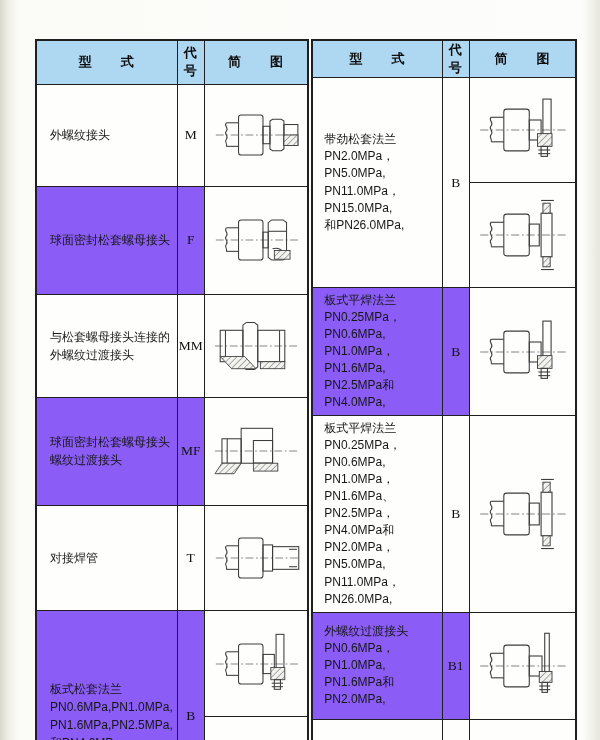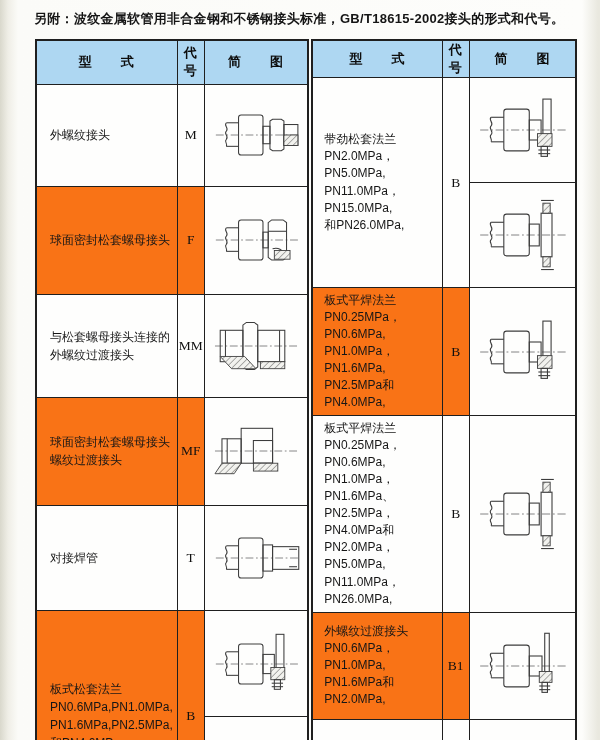--- a/index.html
+++ b/index.html
@@ -16,21 +16,21 @@
   }
   .tables{position:absolute;left:35px;top:39px;display:flex;gap:2px;}
   table{border-collapse:collapse;table-layout:fixed;}
   table,td,th{border:1px solid #1f1f1f;}
   table{border-width:2px;}
   th{
     background:#aed7f2;font-size:13px;font-weight:bold;color:#0d0d0d;
     height:27px;text-align:center;padding:0;letter-spacing:1px;
   }
   td{padding:0;vertical-align:middle;background:#fefefd;}
-  td.hl{background:#f97316;}
+  td.hl{background:#8b5cf6;}
   .type-cell{
     font-size:12px;line-height:1.5;white-space:pre-line;
     padding:4px 4px 4px 13px;color:#161616;
   }
   .rt .type-cell{line-height:1.42;padding-left:11px;}
   .code-cell{
     text-align:center;font-family:"Liberation Serif","DejaVu Serif",serif;
     font-size:13.5px;color:#101010;
   }
   .diag-cell{text-align:center;}
@@ -130,21 +130,20 @@
       <use href="#g-hose"></use>
       <rect class="dwg" x="63" y="28" width="11" height="24"></rect>
       <rect class="dwg" x="76" y="18" width="13" height="44"></rect>
       <path class="hatch" d="M77 18 v-7 a6 6 0 0 1 11 0 v7 z"></path>
       <path class="hatch" d="M77 62 v7 a6 6 0 0 0 11 0 v-7 z"></path>
     </g>
   </defs>
 </svg>
 
 <div class="page">
-  <div class="doc-title">另附：波纹金属软管用非合金钢和不锈钢接头标准，GB/T18615-2002接头的形式和代号。</div>
 
   <div class="tables">
 
     <table class="lt">
       <colgroup>
           <col style="width:128px">
           <col style="width:27px">
           <col style="width:104px">
         </colgroup>
       <tbody>

